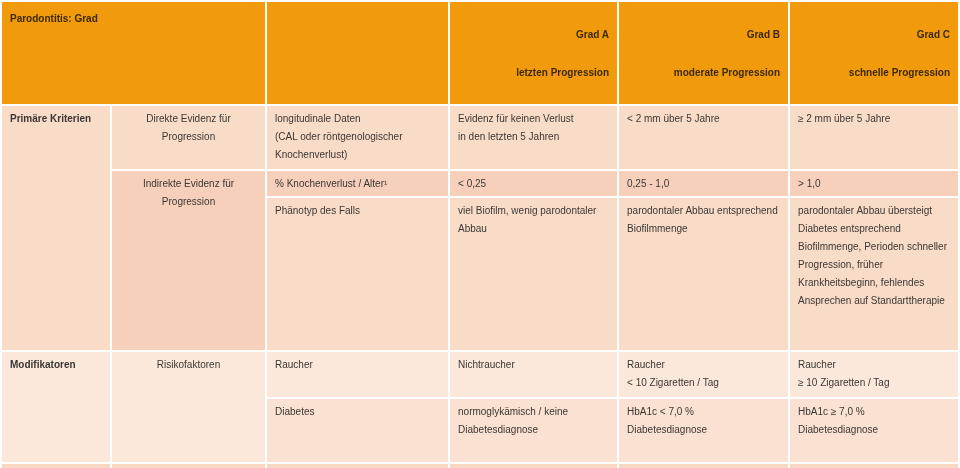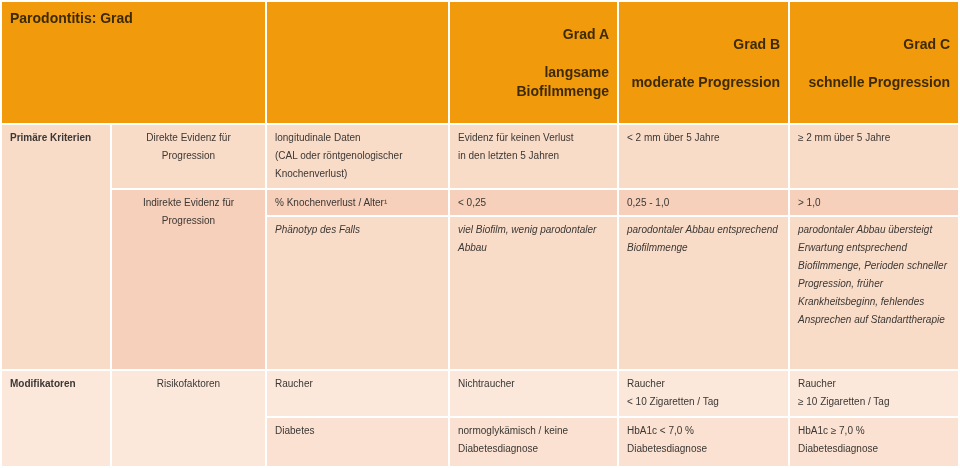--- a/index.html
+++ b/index.html
@@ -27,36 +27,36 @@
     padding: 4px 8px 3px 8px;
     white-space: pre-line;
     overflow: hidden;
   }
   
   tr.hdr { height: 55px; }
   tr.r1  { height: 63px; }
   tr.r2  { height: 17px; }
   tr.r3  { height: 152px; }
   tr.r4  { height: 45px; }
-  tr.r5  { height: 48px; }
+  tr.r5  { height: 63px; }
   tr.r6  { height: 58px; }
   
   tr.hdr td {
     background: var(--header-bg, #F09A0C);
     color: var(--header-text, #3E2A00);
     font-weight: bold;
-    font-size: 14px;
+    font-size: 10px;
     line-height: 19px;
   }
   td.hdr-title { vertical-align: top; padding-top: 7px; text-align: left; }
   td.hdr-cell  { vertical-align: middle; text-align: right; }
   
   tr.r1 td { background: var(--band-base, #F9DCC8); }
   tr.r2 td { background: var(--band-dark, #F6D0BA); }
-  tr.r3 td { background: var(--band-base, #F9DCC8); font-style: italic; }
+  tr.r3 td { background: var(--band-base, #F9DCC8); }
   tr.r4 td { background: var(--band-light, #FBE8DB); }
   tr.r5 td { background: var(--band-light2, #FAE1D1); }
   tr.r6 td { background: var(--band-risk, #F8D8C2); }
   td.bg-base { background: var(--band-base, #F9DCC8); }
   td.bg-light { background: var(--band-light, #FBE8DB); }
   
   td.sec { font-weight: bold; text-align: left; }
   td.grp { text-align: center; }
   td.crit { text-align: left; }
   td.crit.center { text-align: center; }
@@ -74,21 +74,21 @@
     <col style="width:169px">
     <col style="width:168px">
   </colgroup>
 
   <tbody>
       <tr class="hdr">
     <td colspan="2" class="hdr-title">Parodontitis: Grad</td>
     <td class="hdr-cell"></td>
     <td class="hdr-cell">
       <div>Grad A</div>
-      <div>langsame Biofilmmenge</div>
+      <div>letzten Progression</div>
     </td>
     <td class="hdr-cell">
       <div>Grad B</div>
       <div>moderate Progression</div>
     </td>
     <td class="hdr-cell">
       <div>Grad C</div>
       <div>schnelle Progression</div>
     </td>
   </tr>
@@ -109,21 +109,21 @@
     <td class="crit">% Knochenverlust / Alter¹</td>
     <td class="val">&lt; 0,25</td>
     <td class="val">0,25 - 1,0</td>
     <td class="val">&gt; 1,0</td>
   </tr>
 
   <tr class="r3">
     <td class="crit">Phänotyp des Falls</td>
     <td class="val">viel Biofilm, wenig parodontaler Abbau</td>
     <td class="val">parodontaler Abbau entsprechend Biofilmmenge</td>
-    <td class="val">parodontaler Abbau übersteigt Erwartung entsprechend Biofilmmenge, Perioden schneller Progression, früher Krankheitsbeginn, fehlendes Ansprechen auf Standarttherapie</td>
+    <td class="val">parodontaler Abbau übersteigt Diabetes entsprechend Biofilmmenge, Perioden schneller Progression, früher Krankheitsbeginn, fehlendes Ansprechen auf Standarttherapie</td>
   </tr>
 
   <tr class="r4">
     <td rowspan="2" class="sec bg-light">Modifikatoren</td>
     <td rowspan="2" class="grp bg-light">Risikofaktoren</td>
     <td class="crit">Raucher</td>
     <td class="val">Nichtraucher</td>
     <td class="val">Raucher
 &lt; 10 Zigaretten / Tag</td>
     <td class="val">Raucher

